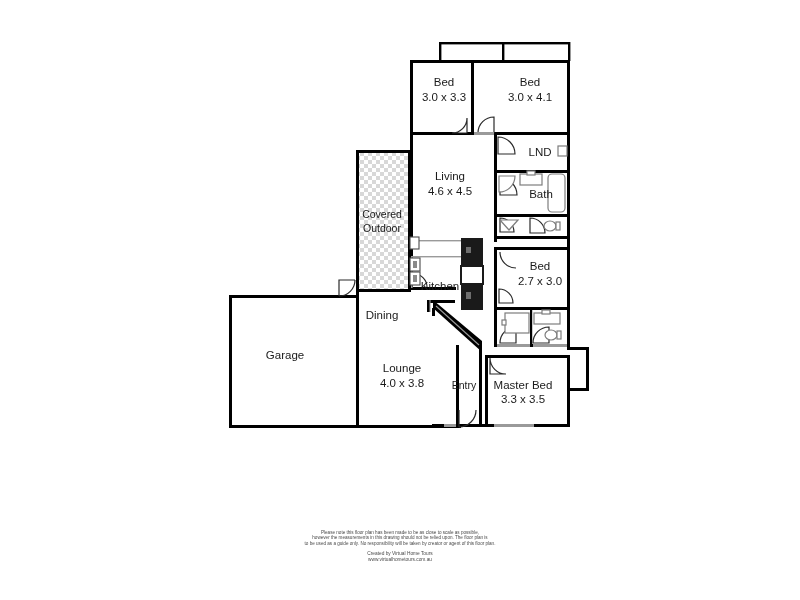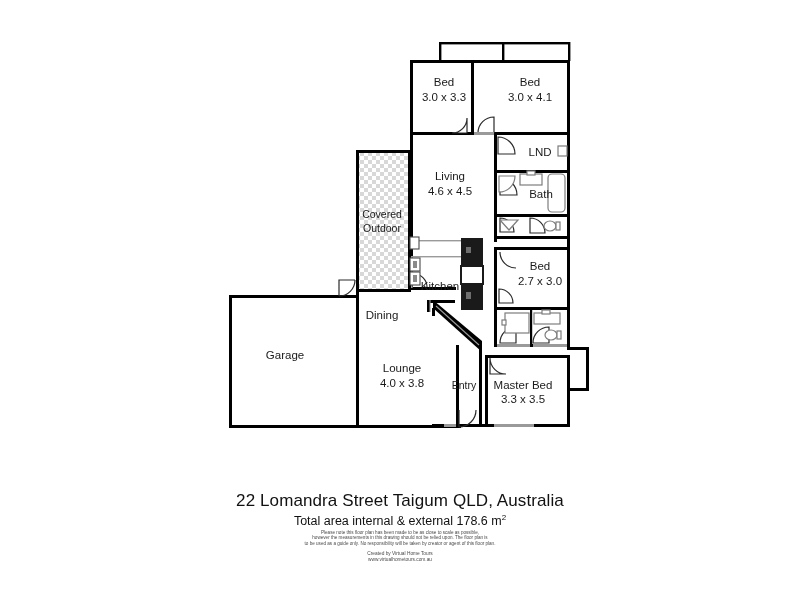--- a/index.html
+++ b/index.html
@@ -213,25 +213,21 @@
     <text class="rlabel rname" x="402" y="372">Lounge</text>
     <text class="rlabel rdim" x="402" y="387">4.0 x 3.8</text>
 
     <text class="rlabel rsmall" x="464" y="389">Entry</text>
 
     <text class="rlabel rname" x="523" y="389">Master Bed</text>
     <text class="rlabel rdim" x="523" y="403">3.3 x 3.5</text>
   </g>
 </svg>
 
-<div class="cap" id="title-line">22 Lomandra Street Taigum QLD, Australia</div>
-
-<div class="cap" id="area-line">
-  <span>Total area internal &amp; external  178.6 m</span><span class="sup">2</span>
-</div>
+
 
 <div class="cap" id="disclaimer">
   <div>Please note this floor plan has been made to be as close to scale as possible,</div>
   <div>however the measurements in this drawing should not be relied upon. The floor plan is</div>
   <div>to be used as a guide only. No responsibility will be taken by creator or agent of this floor plan.</div>
 </div>
 
 <div class="cap" id="credit">
   <div>Created by Virtual Home Tours</div>
   <div>www.virtualhometours.com.au</div>

